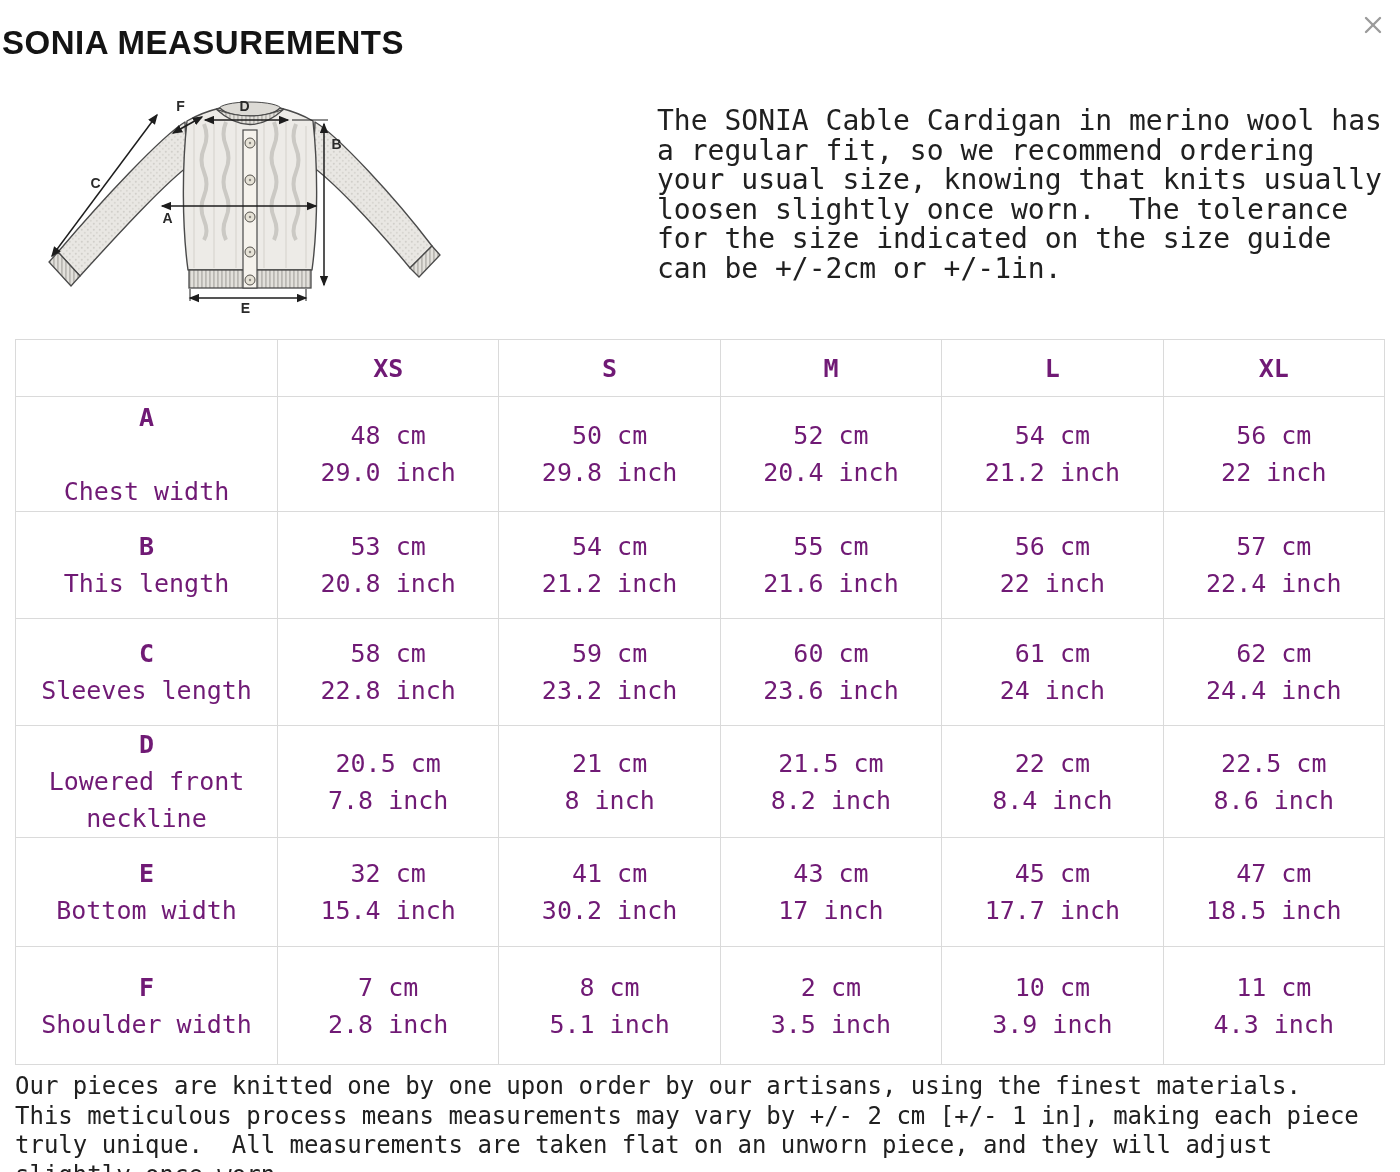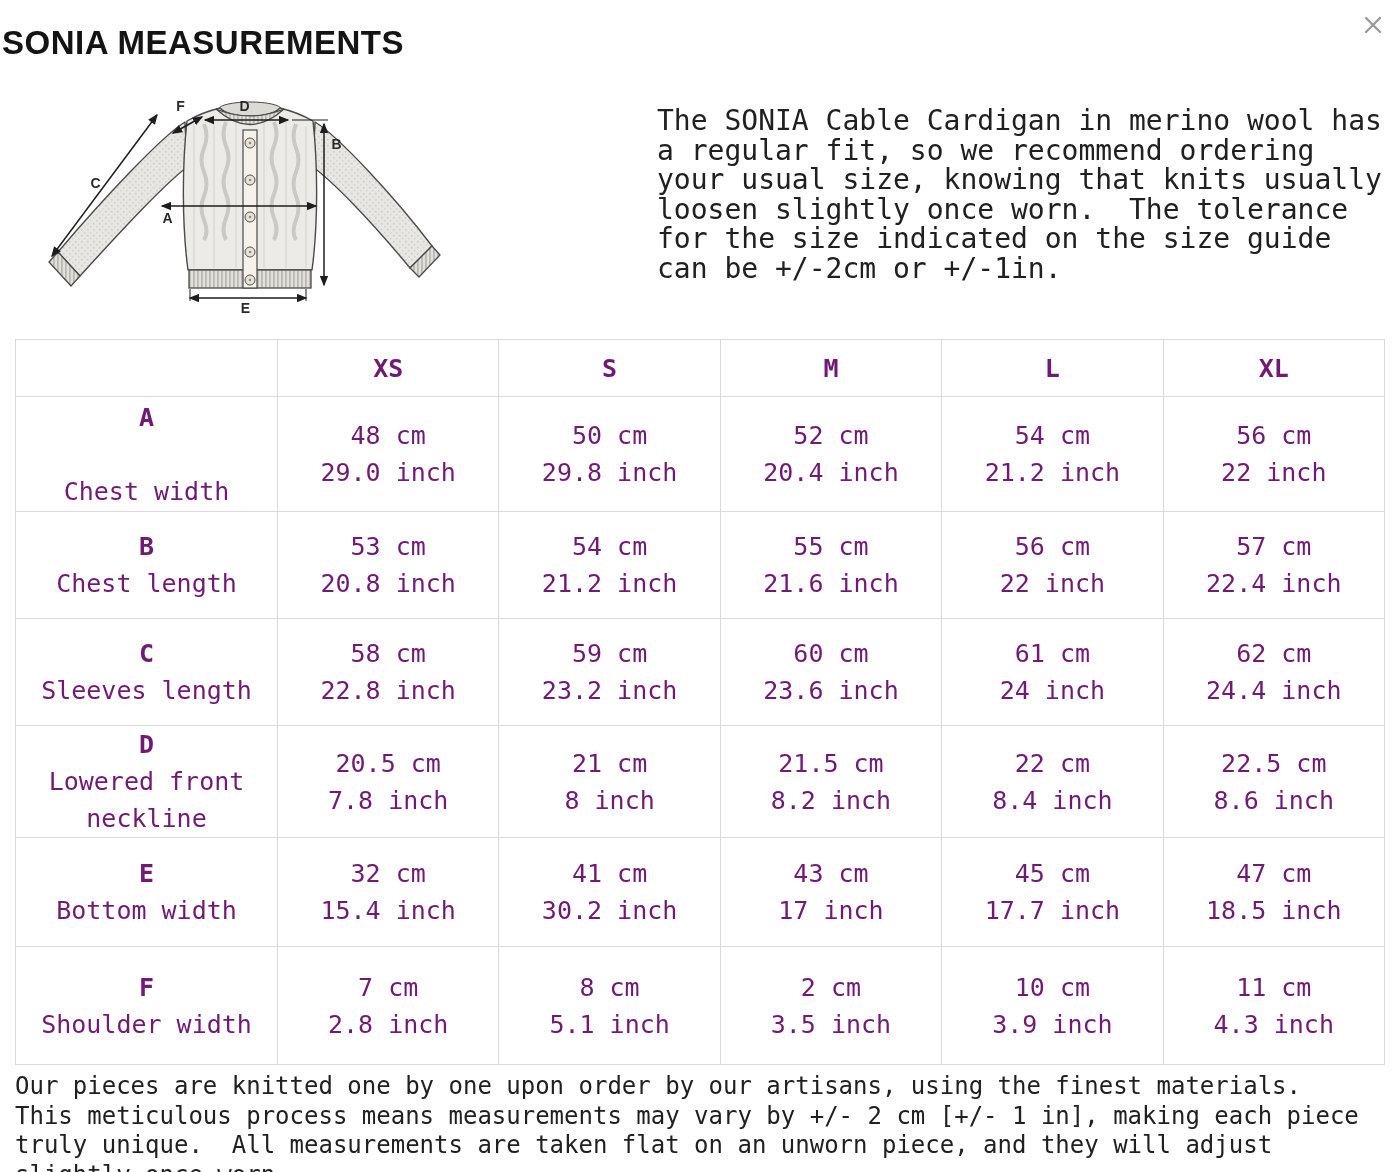--- a/index.html
+++ b/index.html
@@ -205,21 +205,21 @@
           <div>21.2 inch</div>
         </td>
       <td>
           <div>56 cm</div>
           <div>22 inch</div>
         </td>
     </tr>
     <tr>
       <th>
         <div class="row-letter">B</div>
-        <div class="row-name">Chest length</div>
+        <div class="row-name">This length</div>
       </th>
       <td>
           <div>53 cm</div>
           <div>20.8 inch</div>
         </td>
       <td>
           <div>54 cm</div>
           <div>21.2 inch</div>
         </td>
       <td>

